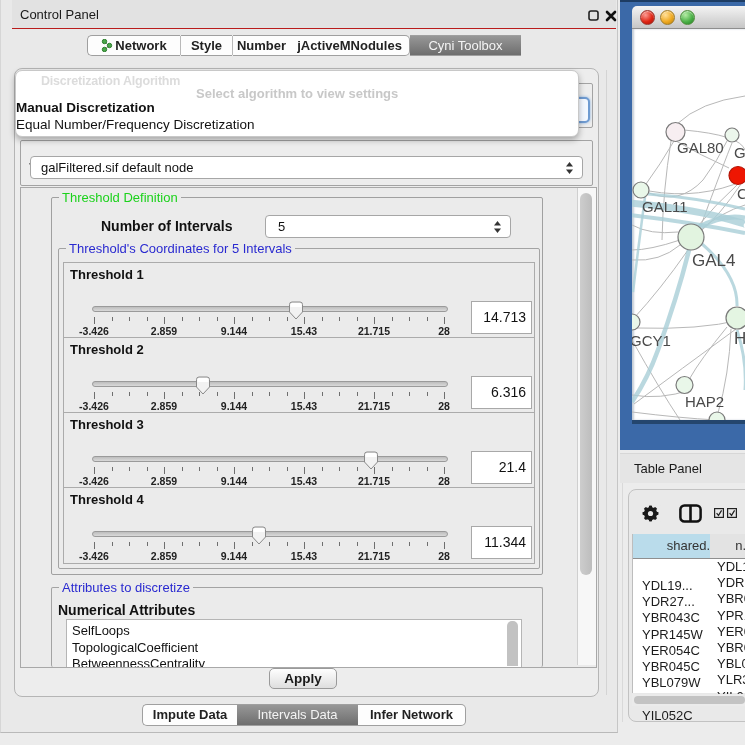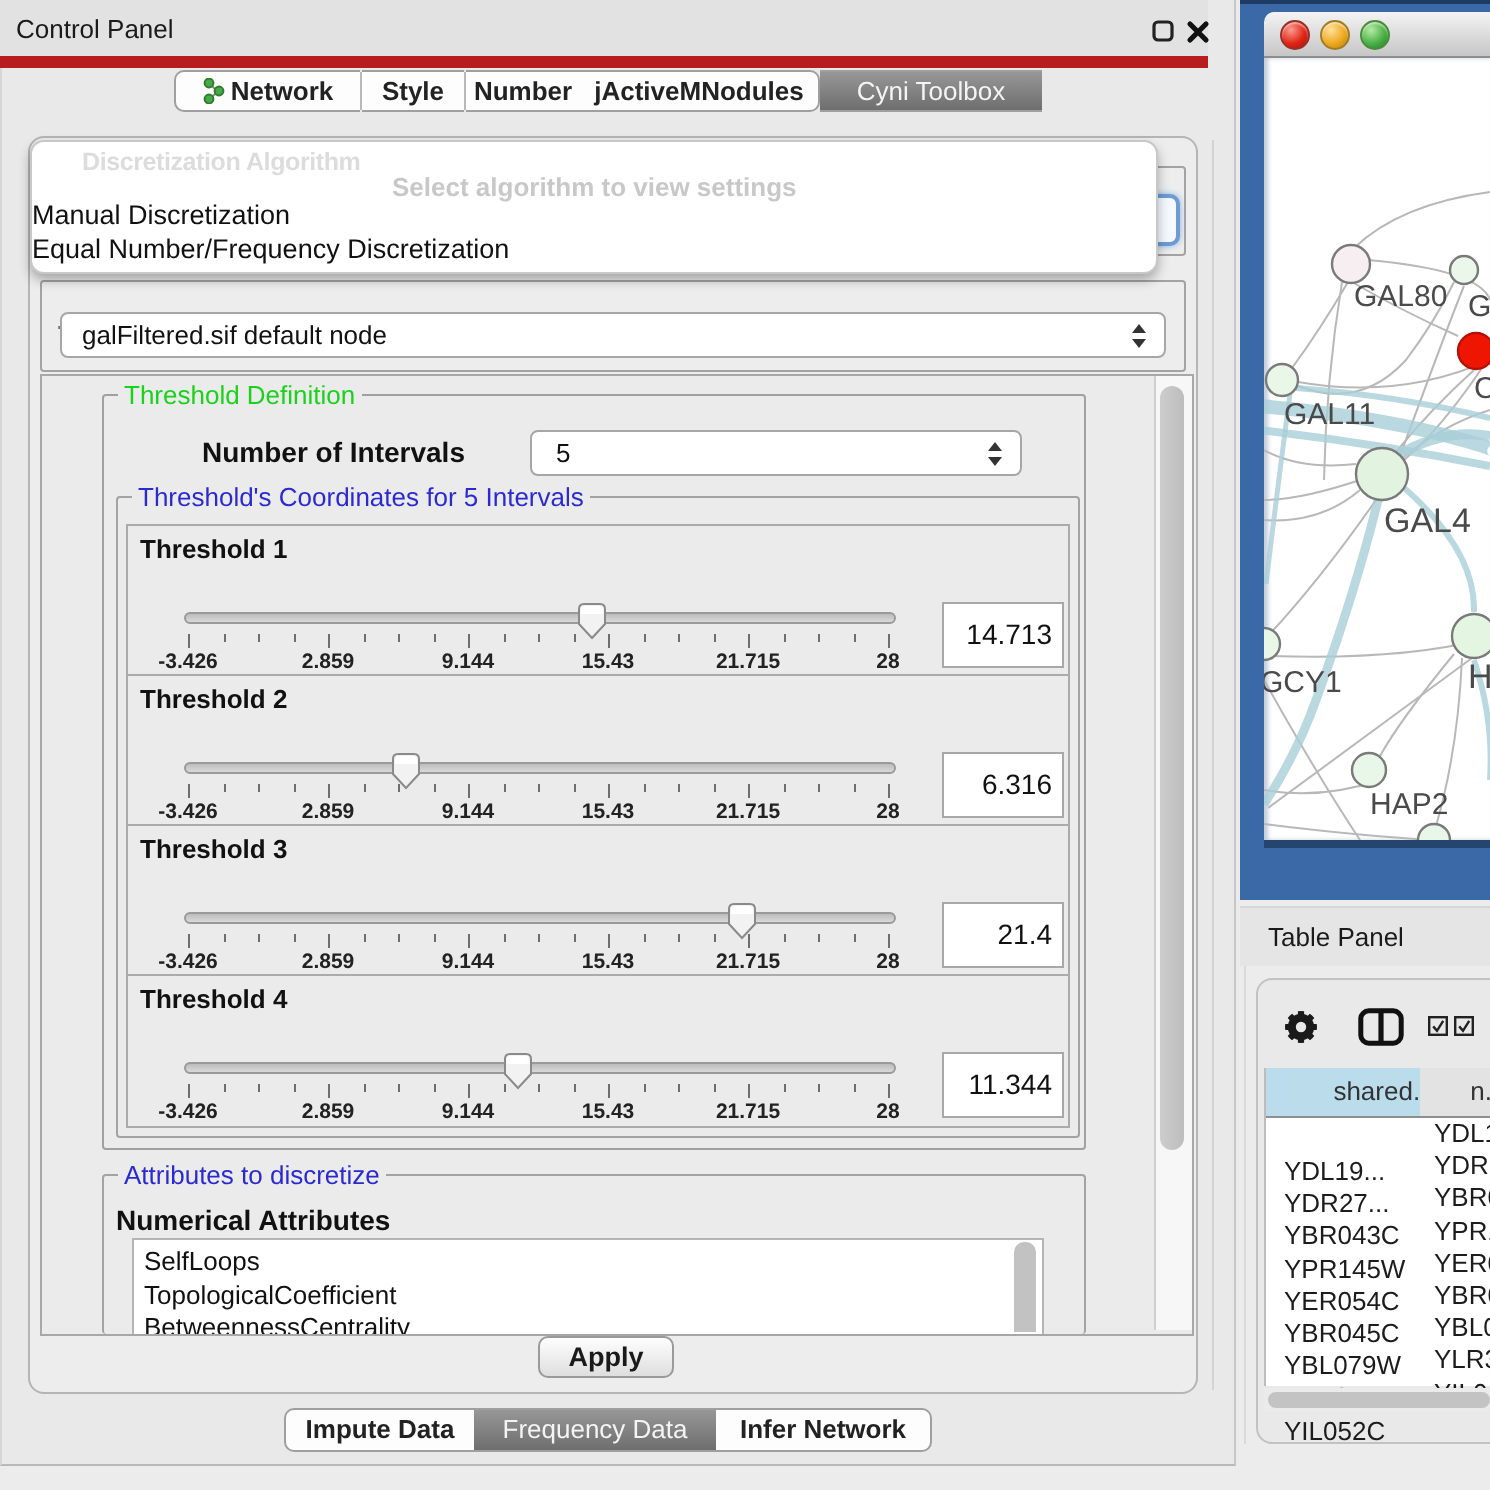--- a/index.html
+++ b/index.html
@@ -2,21 +2,21 @@
 <html><head>
 <meta charset="utf-8">
 <style>
   html,body{margin:0;padding:0;}
   body{width:745px;height:745px;position:relative;overflow:hidden;
        background:#ececec;font-family:"Liberation Sans",sans-serif;}
   .abs{position:absolute;}
   
   #cpwin{left:0;top:0;width:616px;height:732px;background:#e9e9e9;
          border-right:1px solid #c6c6c6;border-bottom:1px solid #b9b9b9;border-left:1px solid #d6d6d6;}
-  #titlebar{left:0;top:0;width:604px;height:28px;background:#e2e2e2;border-bottom:6px solid #b91c1c;}
+  #titlebar{left:12px;top:0;width:604px;height:28px;background:#e2e2e2;border-bottom:1px solid #b91c1c;}
   #titlebar .t{position:absolute;left:8px;top:7px;font-size:13px;color:#1a1a1a;}
   
   .tabrow{top:35px;height:21px;display:flex;font-size:13px;font-weight:600;color:#222;}
   .tab{height:19px;line-height:19px;background:#fdfdfd;border-top:1px solid #9f9f9f;
        border-bottom:1px solid #9f9f9f;text-align:center;white-space:nowrap;}
   .tab.first{border-left:1px solid #9f9f9f;border-radius:5px 0 0 5px;}
   .tab.last{border-right:1px solid #9f9f9f;border-radius:0 5px 5px 0;}
   .tab.sel{background:linear-gradient(#979797,#6e6e6e);color:#f4f4f4;font-weight:400;}
   .tabsep{width:1px;height:19px;margin-top:1px;background:#b9b9b9;}
   
@@ -278,21 +278,21 @@
 </div>
 <div class="abs" style="left:58px;top:602px;font-size:14px;font-weight:700;color:#111;">Numerical Attributes</div>
 <div id="attrlist" class="abs">
   <div style="padding:3px 0 0 5px;line-height:16.5px;font-size:13px;">SelfLoops<br>TopologicalCoefficient<br>BetweennessCentrality</div>
 </div>
 <div class="abs" style="left:507px;top:621px;width:11px;height:45px;background:#c2c2c2;border-radius:5px 5px 0 0;"></div>
 
 <div class="btn" style="left:269px;top:668px;width:66px;height:19px;line-height:19px;font-weight:600;font-size:13.5px;border-radius:5px;">Apply</div>
 <div class="abs tabrow" style="left:142px;top:704px;height:22px;">
   <div class="tab first" style="width:94px;height:20px;line-height:20px;">Impute Data</div>
-  <div class="tab sel" style="width:121px;height:20px;line-height:20px;">Frequency Data</div>
+  <div class="tab sel" style="width:121px;height:20px;line-height:20px;">Intervals Data</div>
   <div class="tab last" style="width:107px;height:20px;line-height:20px;">Infer Network</div>
 </div>
 
 <div id="netwin" class="abs"></div>
 <div class="abs" style="left:620px;top:0;width:125px;height:2px;background:#1d3c63;"></div>
 <div id="nettitle" class="abs">
   <div class="light" style="left:8px;background:radial-gradient(circle at 4.5px 4px,#fb9a92,#e02615 55%,#a60d02);border:1px solid #993028;"></div>
   <div class="light" style="left:28px;background:radial-gradient(circle at 4.5px 4px,#ffe09a,#efa921 55%,#b47c06);border:1px solid #a07c28;"></div>
   <div class="light" style="left:48px;background:radial-gradient(circle at 4.5px 4px,#b4eca4,#4cb148 55%,#1d7a22);border:1px solid #4c8c38;"></div>
 </div>
@@ -411,14 +411,14 @@
 YLR3
 YIL0</div>
 </div>
 <div class="abs" style="left:632px;top:694px;width:113px;height:12px;background:#ebebeb;"></div>
 <div class="abs" style="left:634px;top:696px;width:111px;height:8px;background:#c3c3c3;border-radius:4px;"></div>
 
 <div class="abs" style="left:15px;top:70px;width:562px;height:65px;background:#fff;border:1px solid #c8c8c8;
      border-radius:7px;box-shadow:0 3px 6px rgba(0,0,0,0.3);"></div>
 <div class="abs" style="left:41px;top:74px;font-size:12.5px;font-weight:600;color:#dcdcdc;letter-spacing:-0.2px;">Discretization Algorithm</div>
 <div class="abs" style="left:196px;top:86px;font-size:13px;font-weight:600;color:#c8c8c8;">Select algorithm to view settings</div>
-<div class="abs" style="left:16px;top:100px;font-size:13.5px;font-weight:400;color:#111;">Manual Discretization</div>
+<div class="abs" style="left:16px;top:100px;font-size:13.5px;font-weight:700;color:#111;">Manual Discretization</div>
 <div class="abs" style="left:16px;top:117px;font-size:13.5px;color:#111;">Equal Number/Frequency Discretization</div>
 
 </body></html>

